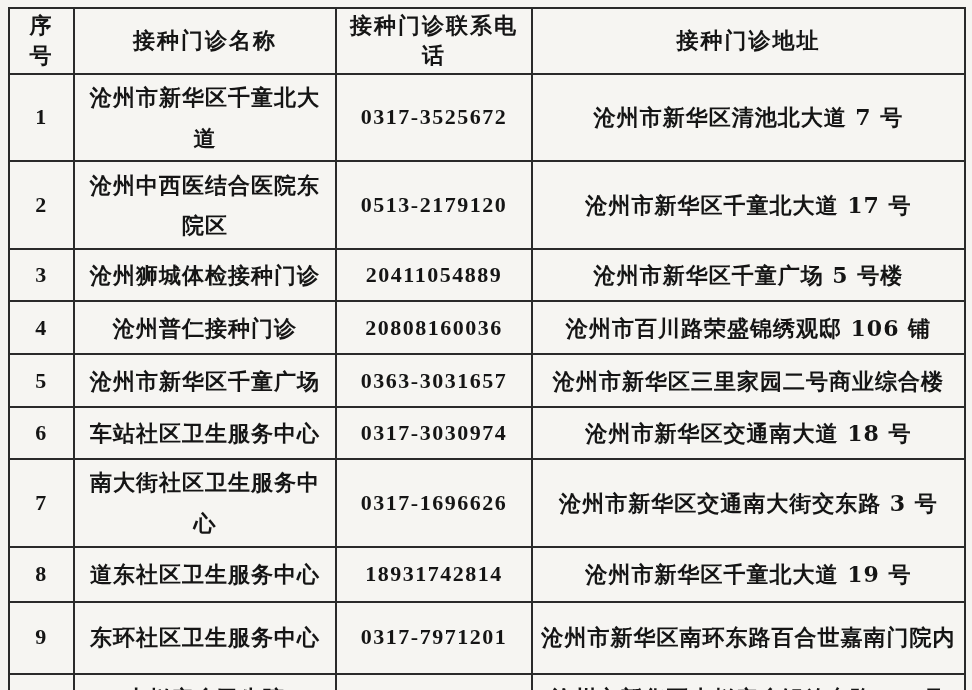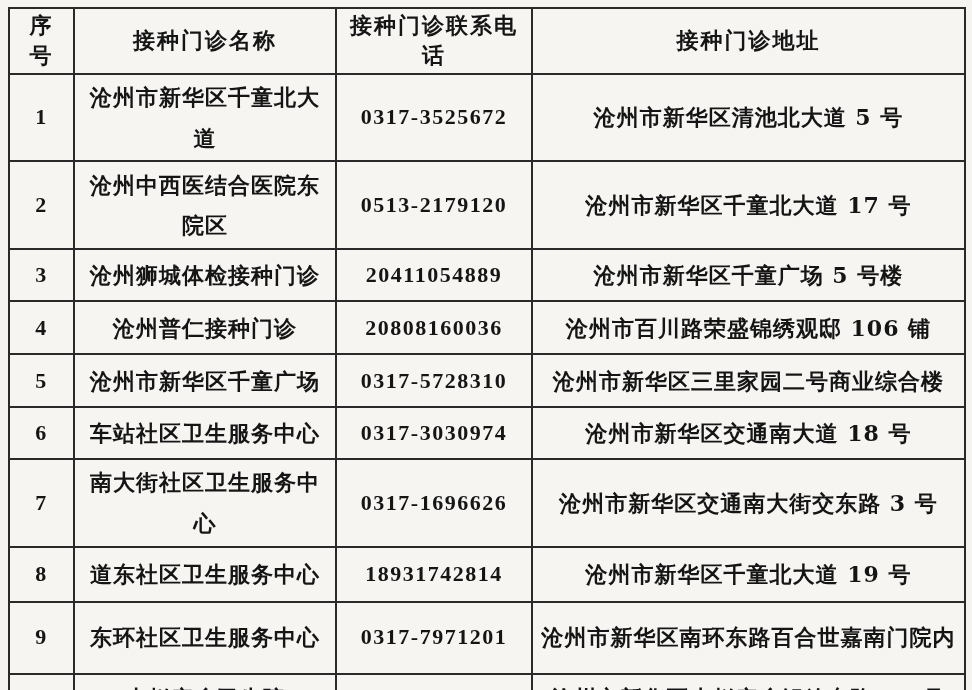--- a/index.html
+++ b/index.html
@@ -79,21 +79,21 @@
         <th>接种门诊名称</th>
         <th>接种门诊联系电话</th>
         <th>接种门诊地址</th>
       </tr>
     </thead>
     <tbody>
       <tr>
         <td class="num">1</td>
         <td class="name">沧州市新华区千童北大道</td>
         <td class="phone">0317-3525672</td>
-        <td class="addr">沧州市新华区清池北大道 5 号</td>
+        <td class="addr">沧州市新华区清池北大道 7 号</td>
       </tr>
       <tr>
         <td class="num">2</td>
         <td class="name">沧州中西医结合医院东院区</td>
         <td class="phone">0513-2179120</td>
         <td class="addr">沧州市新华区千童北大道 17 号</td>
       </tr>
       <tr>
         <td class="num">3</td>
         <td class="name">沧州狮城体检接种门诊</td>
@@ -102,21 +102,21 @@
       </tr>
       <tr>
         <td class="num">4</td>
         <td class="name">沧州普仁接种门诊</td>
         <td class="phone">20808160036</td>
         <td class="addr">沧州市百川路荣盛锦绣观邸 106 铺</td>
       </tr>
       <tr>
         <td class="num">5</td>
         <td class="name">沧州市新华区千童广场</td>
-        <td class="phone">0317-5728310</td>
+        <td class="phone">0363-3031657</td>
         <td class="addr">沧州市新华区三里家园二号商业综合楼</td>
       </tr>
       <tr>
         <td class="num">6</td>
         <td class="name">车站社区卫生服务中心</td>
         <td class="phone">0317-3030974</td>
         <td class="addr">沧州市新华区交通南大道 18 号</td>
       </tr>
       <tr>
         <td class="num">7</td>

